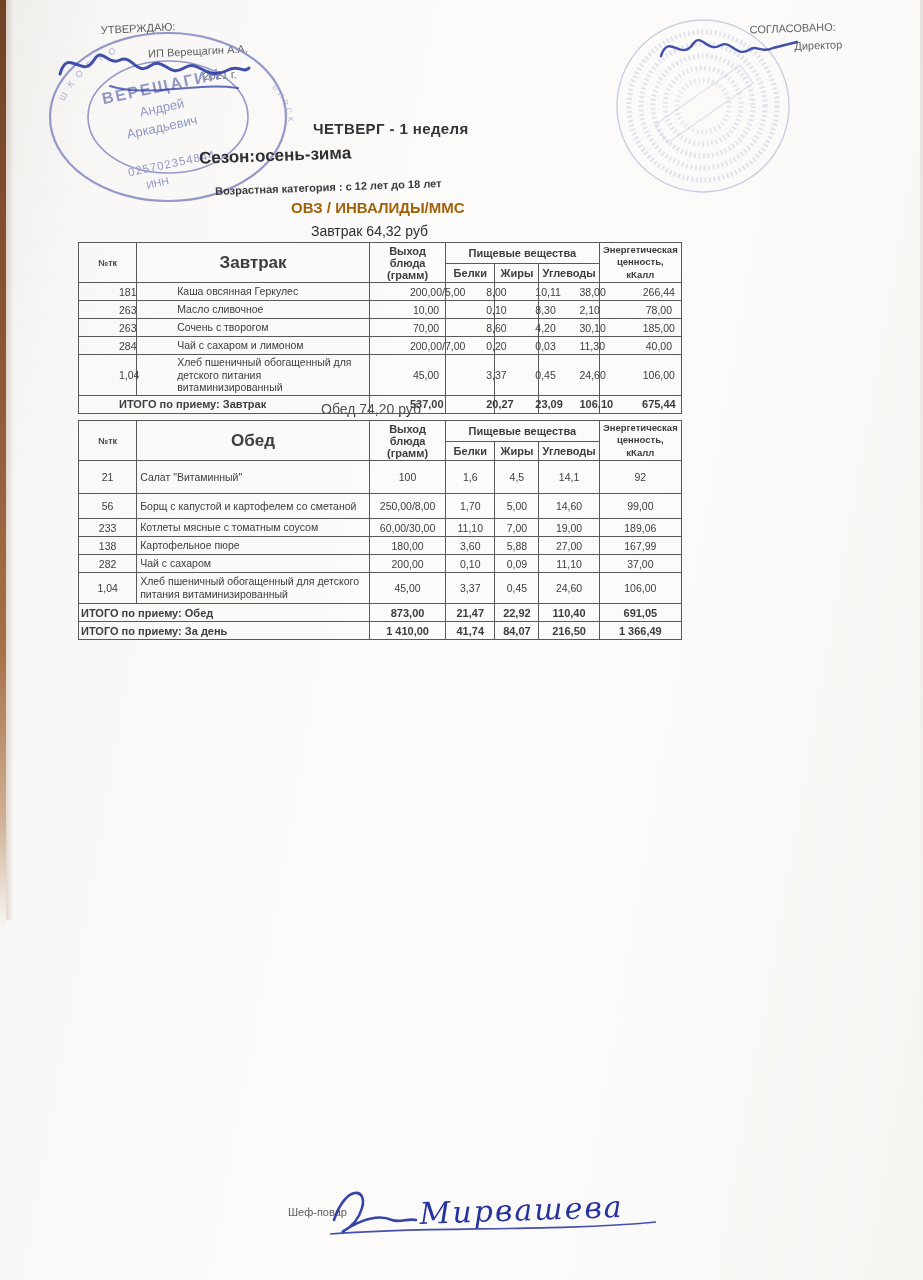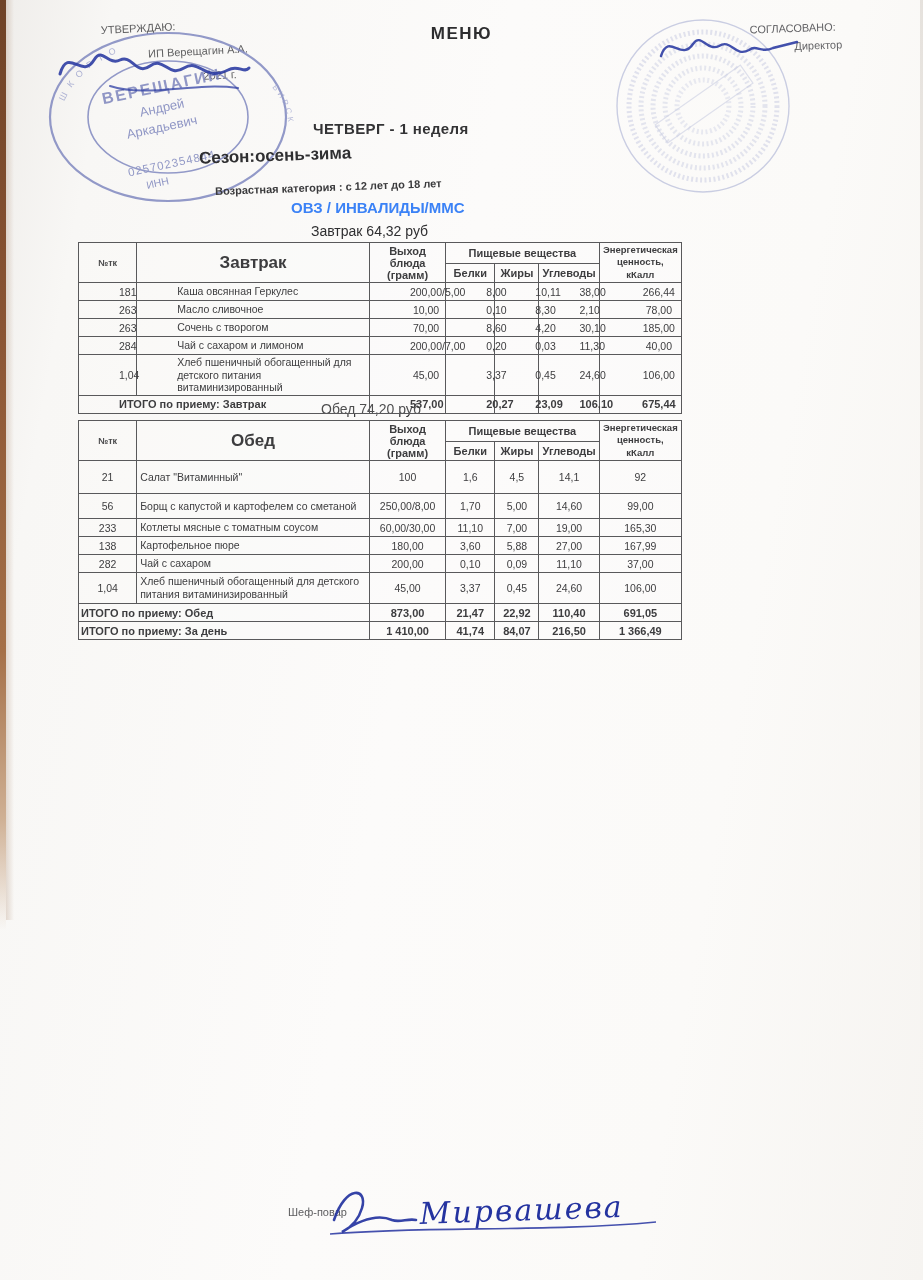--- a/index.html
+++ b/index.html
@@ -20,21 +20,21 @@
   .approve{position:absolute;left:102px;top:18px;color:#5f5f60;font-size:11px;transform:rotate(-3deg);width:230px;}
   .approve .l2{margin-left:46px;margin-top:14px;}
   .approve .l3{margin-left:100px;margin-top:13px;}
   .agree{position:absolute;left:750px;top:22px;color:#636366;font-size:11px;transform:rotate(-2deg);}
   .agree .l2{margin-left:44px;margin-top:6px;}
   .menu-title{position:absolute;left:0;top:24px;width:923px;text-align:center;
     font-size:17px;font-weight:bold;letter-spacing:1.5px;color:#2d2d2f;}
   .weekday{position:absolute;left:313px;top:120px;font-size:15px;font-weight:bold;color:#333335;letter-spacing:.4px;}
   .season{position:absolute;left:199px;top:146px;font-size:17px;font-weight:bold;color:#2f2f31;transform:rotate(-2deg);}
   .agecat{position:absolute;left:215px;top:181px;font-size:11px;font-weight:bold;color:#3a3a3c;transform:rotate(-2deg);}
-  .groupt{position:absolute;left:291px;top:199px;font-size:15px;font-weight:bold;color:#3b82f6;}
+  .groupt{position:absolute;left:291px;top:199px;font-size:15px;font-weight:bold;color:#a16207;}
   .mealtitle{position:absolute;font-size:14px;font-weight:normal;color:#2f2f31;}
   .bk-title{left:311px;top:223px;}
   .ln-title{left:321px;top:401px;}
   
   .stamp-left{position:absolute;left:40px;top:25px;width:268px;height:190px;opacity:.85;filter:blur(.3px);}
   .sig-left{position:absolute;left:52px;top:30px;width:200px;height:70px;}
   .stamp-right{position:absolute;left:613px;top:16px;width:180px;height:180px;opacity:.5;filter:blur(.5px);}
   .sig-right{position:absolute;left:655px;top:22px;width:160px;height:50px;}
   
   table.menu{position:absolute;left:78px;border-collapse:collapse;table-layout:fixed;
@@ -122,21 +122,20 @@
       <circle cx="90" cy="90" r="26" stroke-width="5" stroke-dasharray="2 2.5" opacity=".4"></circle>
       <rect x="40" y="78" width="104" height="22" transform="rotate(-35 90 90)" stroke-width="1.2" opacity=".6"></rect>
     </g>
   </svg>
 
   <svg class="sig-right" viewBox="0 0 160 50">
     <path d="M6,34 C14,10 26,40 38,22 C46,10 52,30 64,24 C76,16 80,36 94,28
              C102,22 106,32 118,26 L142,20" fill="none" stroke="#2e3da3" stroke-width="2.4" stroke-linecap="round" opacity=".9"></path>
   </svg>
 
-  <div class="menu-title">МЕНЮ</div>
   <div class="weekday">ЧЕТВЕРГ - 1 неделя</div>
   <div class="season">Сезон:осень-зима</div>
   <div class="agecat">Возрастная категория : с 12 лет до 18 лет</div>
   <div class="groupt">ОВЗ / ИНВАЛИДЫ/ММС</div>
   <div class="mealtitle bk-title">Завтрак 64,32 руб</div>
   <div class="mealtitle ln-title">Обед 74,20 руб</div>
 
   <table class="menu" id="breakfast-table">
     <colgroup>
       <col style="width:58px">
@@ -267,21 +266,21 @@
           <td class="c-num">14,60</td>
           <td class="c-energy">99,00</td>
         </tr>
         <tr>
           <td class="c-no">233</td>
           <td class="c-name">Котлеты мясные с томатным соусом</td>
           <td class="c-out">60,00/30,00</td>
           <td class="c-num">11,10</td>
           <td class="c-num">7,00</td>
           <td class="c-num">19,00</td>
-          <td class="c-energy">165,30</td>
+          <td class="c-energy">189,06</td>
         </tr>
         <tr>
           <td class="c-no">138</td>
           <td class="c-name">Картофельное пюре</td>
           <td class="c-out">180,00</td>
           <td class="c-num">3,60</td>
           <td class="c-num">5,88</td>
           <td class="c-num">27,00</td>
           <td class="c-energy">167,99</td>
         </tr>

